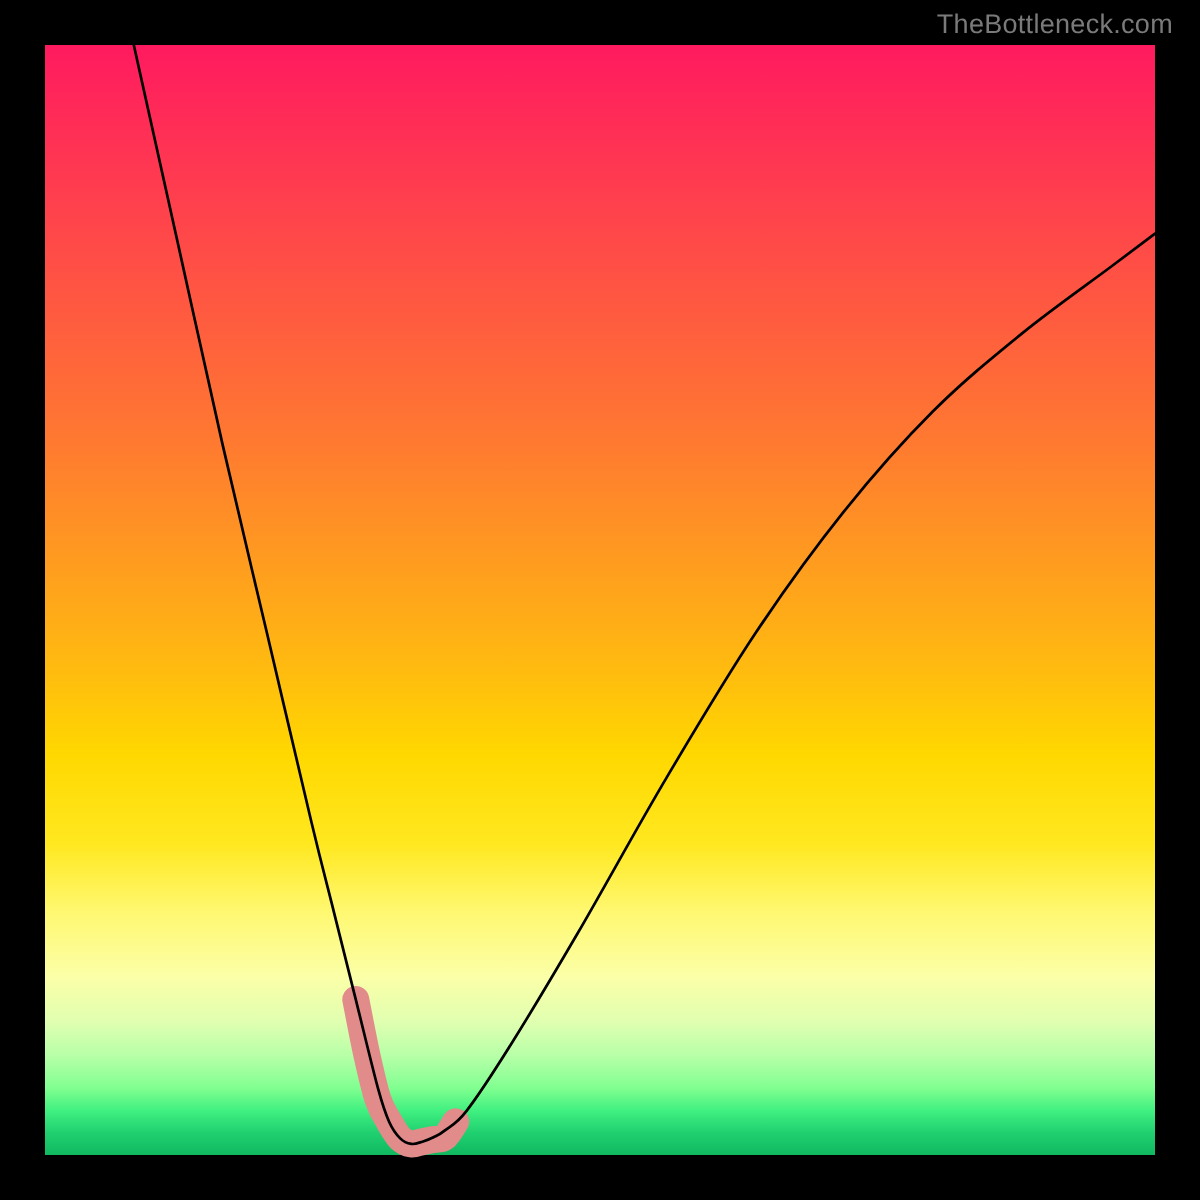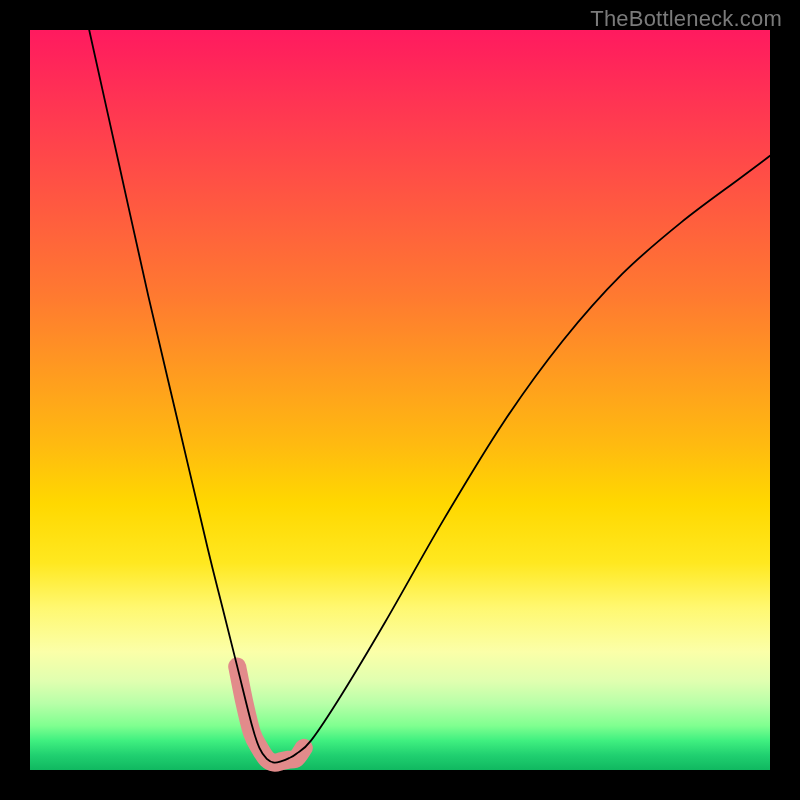--- a/index.html
+++ b/index.html
@@ -40,21 +40,21 @@
       #40f080 96%,
       #20d070 98%,
       #10b860 100%
     );
   }
   .watermark {
     position: absolute;
     top: 6px;
     right: 18px;
     color: #7a7a7a;
-    font-size: 22px;
+    font-size: 18px;
     font-weight: 400;
     letter-spacing: 0.2px;
     z-index: 5;
     user-select: none;
   }
   svg.overlay {
     position: absolute;
     left: 0; top: 0;
     width: 740px;
     height: 740px;

